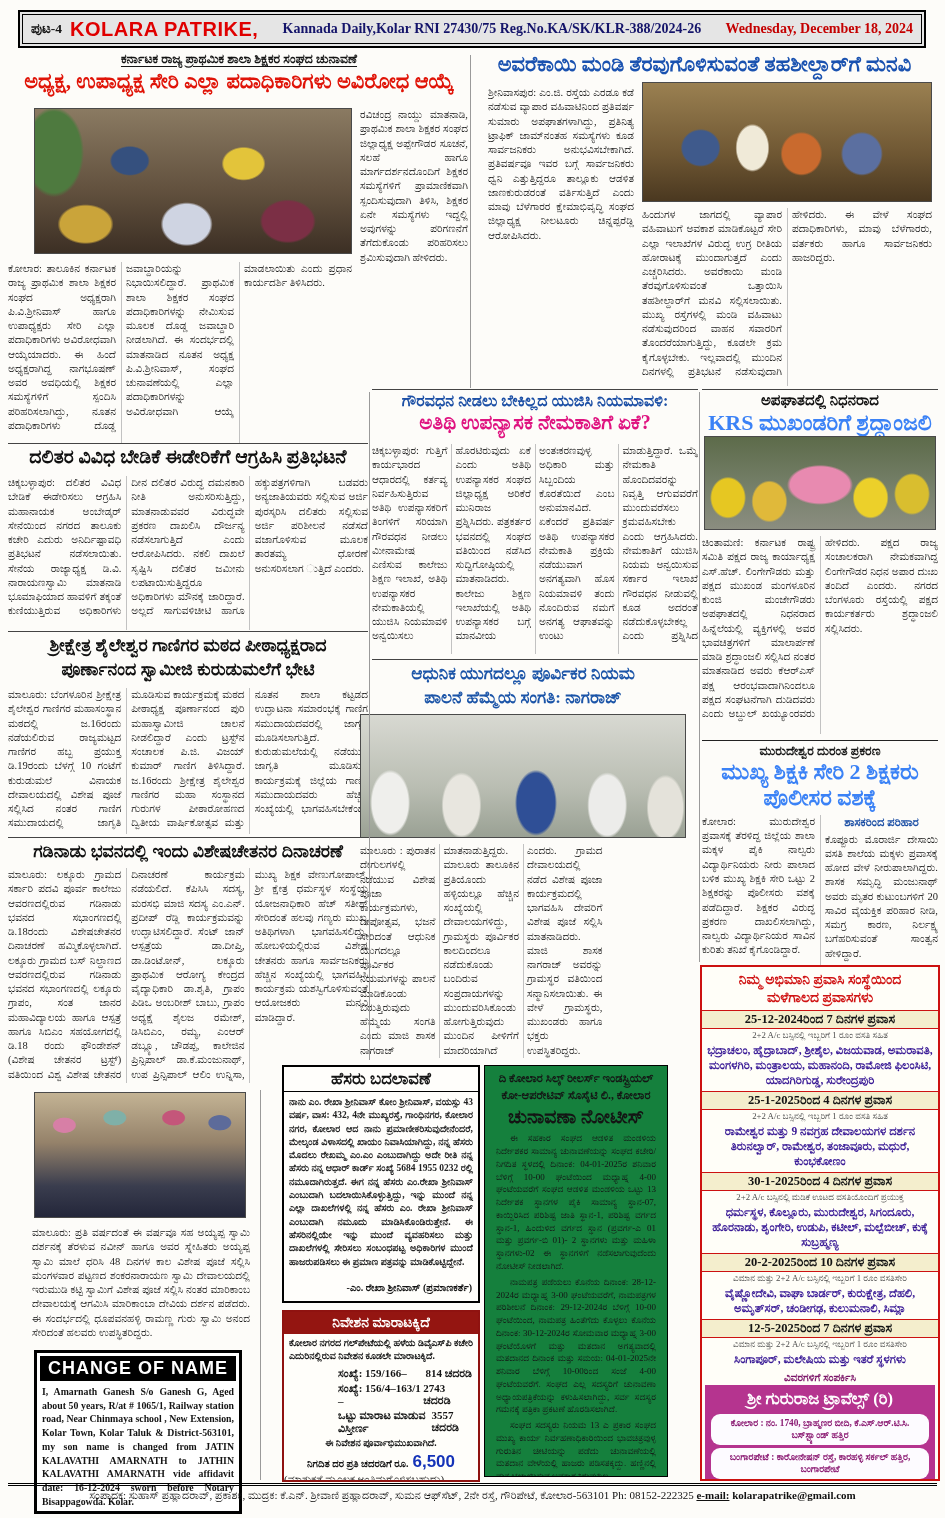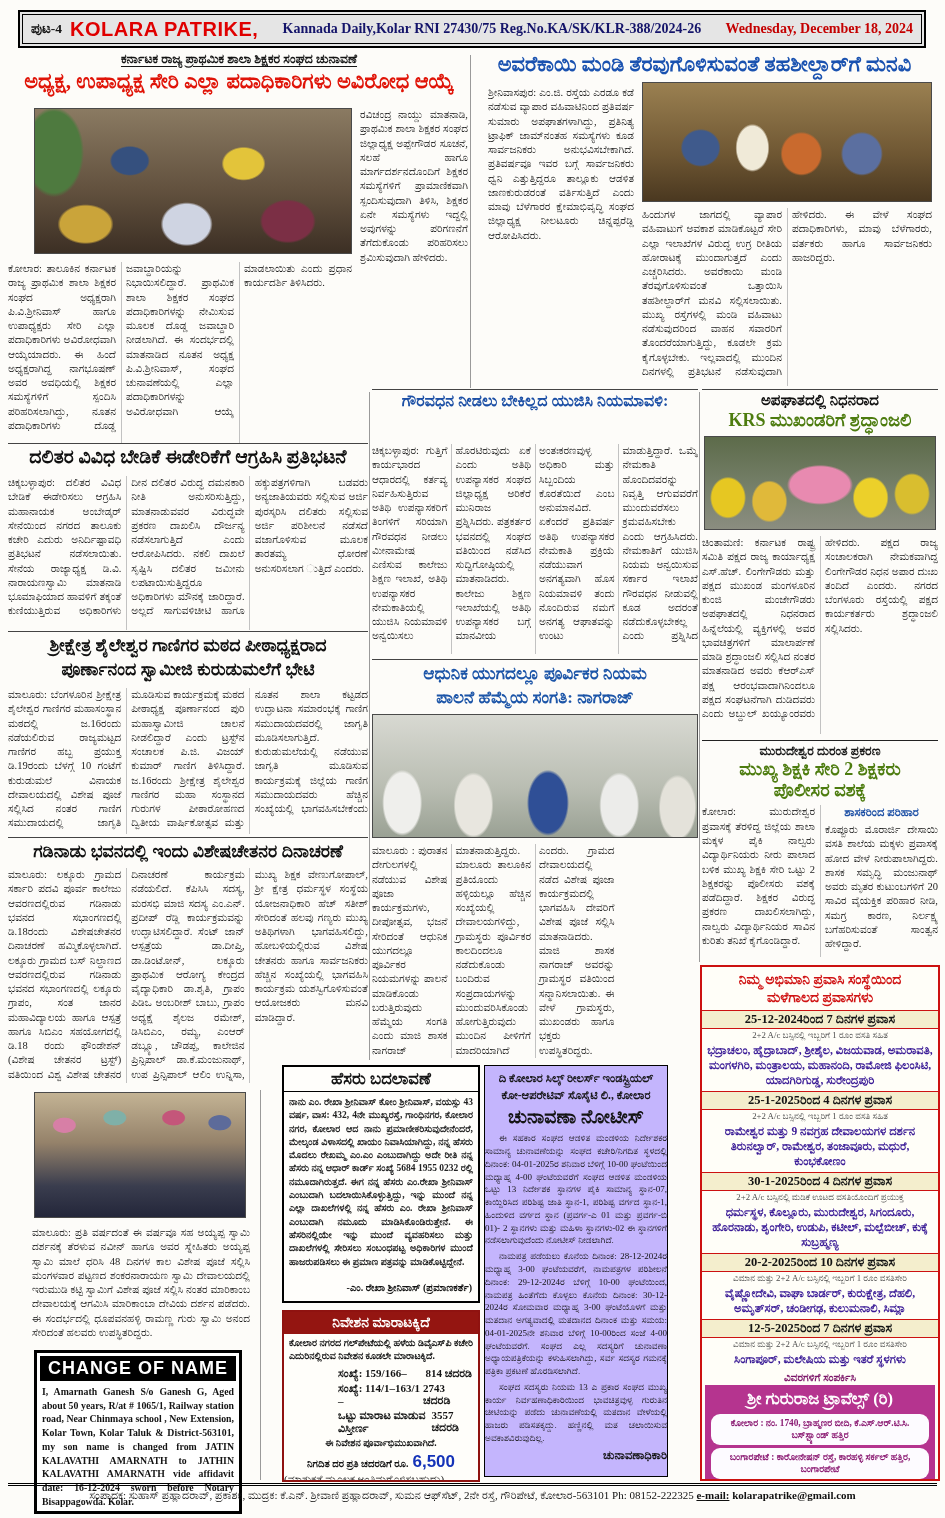--- a/index.html
+++ b/index.html
@@ -27,21 +27,21 @@
   .kicker { font-weight:bold; font-size:12.5px; text-align:center; text-decoration:underline; text-underline-offset:3px; }
   .hl { font-weight:bold; text-align:center; line-height:1.18; }
   .hl-red    { color:#e01408; font-size:21px; }
   .hl-blue-l { color:#1a52b0; font-size:21px; }
   .hl-black  { color:#101010; font-size:19px; }
   .hl-black-m{ color:#101010; font-size:17.5px; line-height:1.35; }
   .hl-ugc1   { color:#1c4fa5; font-size:16px; }
   .hl-ugc2   { color:#df1380; font-size:20px; }
   .hl-adh    { color:#1c55a8; font-size:17px; line-height:1.4; }
   .hl-krs1   { color:#101010; font-size:15px; }
-  .hl-krs2   { color:#4d7c0f; font-size:18px; }
+  .hl-krs2   { color:#3b82f6; font-size:22px; }
 
   .vline { position:absolute; width:1px; background:#9a9a9a; }
   .hline { position:absolute; height:1px; background:#444; }
 
   
   .ph-teachers { background:
     radial-gradient(56px 40px at 16% 80%, #caa43a 0 45%, transparent 50%),
     radial-gradient(52px 44px at 48% 80%, #cfd4e2 0 45%, transparent 50%),
     radial-gradient(56px 44px at 80% 78%, #7b2f45 0 45%, transparent 50%),
     radial-gradient(44px 34px at 66% 38%, #e3c43a 0 45%, transparent 50%),
@@ -87,21 +87,21 @@
   .niv-row { display:flex; justify-content:space-between; font-weight:bold; font-size:11px; padding:1px 6px;margin-left:48px; }
   .niv-note { text-align:center; font-weight:bold; font-size:9.5px; padding:2px 0; }
   .niv-rate { text-align:center; padding:1px 0; }
   .niv-rate .pre { font-weight:bold; font-size:10px; }
   .niv-rate .val { font-weight:bold; font-size:17px; color:#1533b8; font-family:"Liberation Sans",sans-serif; }
   .niv-note2 { text-align:left; font-size:11px; padding:0 0 1px; }
   .niv-phone { text-align:center; padding:1px 0 3px; }
   .niv-phone .lb { font-weight:bold; font-size:10.5px; }
   .niv-phone .no { font-weight:bold; font-size:13.5px; color:#e01212; font-family:"Liberation Sans",sans-serif; }
 
-  .box-election { border:1.5px solid #000; background:#c4b5fd; padding:4px 0; overflow:hidden; }
+  .box-election { border:1.5px solid #000; background:#15803d; padding:4px 11px; overflow:hidden; }
   .el-org { font-weight:bold; font-size:11.5px; text-align:center; line-height:1.45; }
   .el-title { font-weight:bold; font-size:19px; text-align:center; margin:3px 0 4px; }
   .el-para { font-size:9px; line-height:1.42; text-align:justify; text-indent:14px; margin-bottom:3px; }
   .el-sign { text-align:right; margin-top:4px; }
   .el-sign .s1 { font-weight:bold; font-size:11.5px; }
 
   .box-con { border:3px solid #000; background:#fff; padding:3px; overflow:hidden; }
   .con-title { background:#000; color:#fff; font-weight:bold; font-size:18px; letter-spacing:1px; text-align:center; padding:2px 0;
                font-family:"Liberation Sans",sans-serif; }
   .con-body { font-size:9.8px; font-weight:bold; line-height:1.4; text-align:justify; padding:4px 2px 0; }
@@ -176,45 +176,46 @@
     <div class="abs jtext" style="left:24px; top:136px; width:218px; height:120px;">ಮಾಲೂರು: ಪ್ರತಿ ವರ್ಷದಂತೆ ಈ ವರ್ಷವೂ ಸಹ ಅಯ್ಯಪ್ಪ ಸ್ವಾಮಿ ದರ್ಶನಕ್ಕೆ ತೆರಳುವ ನವೀನ್ ಹಾಗೂ ಅವರ ಸ್ನೇಹಿತರು ಅಯ್ಯಪ್ಪ ಸ್ವಾಮಿ ಮಾಲೆ ಧರಿಸಿ 48 ದಿನಗಳ ಕಾಲ ವಿಶೇಷ ಪೂಜೆ ಸಲ್ಲಿಸಿ ಮಂಗಳವಾರ ಪಟ್ಟಣದ ಶಂಕರನಾರಾಯಣ ಸ್ವಾಮಿ ದೇವಾಲಯದಲ್ಲಿ ಇರುಮುಡಿ ಕಟ್ಟಿ ಸ್ವಾಮಿಗೆ ವಿಶೇಷ ಪೂಜೆ ಸಲ್ಲಿಸಿ ನಂತರ ಮಾರಿಕಾಂಬ ದೇವಾಲಯಕ್ಕೆ ಆಗಮಿಸಿ ಮಾರಿಕಾಂಬಾ ದೇವಿಯ ದರ್ಶನ ಪಡೆದರು. ಈ ಸಂದರ್ಭದಲ್ಲಿ ಧೂಪವನಹಳ್ಳಿ ರಾಮಣ್ಣ ಗುರು ಸ್ವಾಮಿ ಅನಂದ ಸೇರಿದಂತೆ ಹಲವರು ಉಪಸ್ಥಿತರಿದ್ದರು.</div>
   </div>
 
   <div class="abs box-con" style="left:34px; top:1350px; width:208px; height:164px;">
     <div class="con-title">CHANGE OF NAME</div>
     <div class="con-body">I, Amarnath Ganesh S/o Ganesh G, Aged about 50 years, R/at # 1065/1, Railway station road, Near Chinmaya school , New Extension, Kolar Town, Kolar Taluk &amp; District-563101, my son name is changed from JATIN KALAVATHI AMARNATH to JATHIN KALAVATHI AMARNATH vide affidavit date: 16-12-2024 sworn before Notary Bisappagowda. Kolar.</div>
   </div>
 
   <div class="abs" style="left:372px; top:392px; width:326px; height:266px;">
     <div class="hl hl-ugc1">ಗೌರವಧನ ನೀಡಲು ಬೇಕಿಲ್ಲದ ಯುಜಿಸಿ ನಿಯಮಾವಳಿ:</div>
+    <div class="hl hl-ugc2">ಅತಿಥಿ ಉಪನ್ಯಾಸಕ ನೇಮಕಾತಿಗೆ ಏಕೆ?</div>
     <div class="abs jtext cols4" style="left:0; top:52px; width:326px; height:210px;">ಚಿಕ್ಕಬಳ್ಳಾಪುರ: ಗುತ್ತಿಗೆ ಕಾರ್ಯಭಾರದ ಆಧಾರದಲ್ಲಿ ಕರ್ತವ್ಯ ನಿರ್ವಹಿಸುತ್ತಿರುವ ಅತಿಥಿ ಉಪನ್ಯಾಸಕರಿಗೆ ತಿಂಗಳಿಗೆ ಸರಿಯಾಗಿ ಗೌರವಧನ ನೀಡಲು ಮೀನಾಮೇಷ ಎಣಿಸುವ ಕಾಲೇಜು ಶಿಕ್ಷಣ ಇಲಾಖೆ, ಅತಿಥಿ ಉಪನ್ಯಾಸಕರ ನೇಮಕಾತಿಯಲ್ಲಿ ಯುಜಿಸಿ ನಿಯಮಾವಳಿ ಅನ್ವಯಿಸಲು ಹೊರಟಿರುವುದು ಏಕೆ ಎಂದು ಅತಿಥಿ ಉಪನ್ಯಾಸಕರ ಸಂಘದ ಜಿಲ್ಲಾಧ್ಯಕ್ಷ ಅರಿಕೆರೆ ಮುನಿರಾಜ ಪ್ರಶ್ನಿಸಿದರು. ಪತ್ರಕರ್ತರ ಭವನದಲ್ಲಿ ಸಂಘದ ವತಿಯಿಂದ ನಡೆಸಿದ ಸುದ್ದಿಗೋಷ್ಠಿಯಲ್ಲಿ ಮಾತನಾಡಿದರು. ಕಾಲೇಜು ಶಿಕ್ಷಣ ಇಲಾಖೆಯಲ್ಲಿ ಅತಿಥಿ ಉಪನ್ಯಾಸಕರ ಬಗ್ಗೆ ಮಾನವೀಯ ಅಂತಃಕರಣವುಳ್ಳ ಅಧಿಕಾರಿ ಮತ್ತು ಸಿಬ್ಬಂದಿಯ ಕೊರತೆಯಿದೆ ಎಂಬ ಅನುಮಾನವಿದೆ. ಏಕೆಂದರೆ ಪ್ರತಿವರ್ಷ ಅತಿಥಿ ಉಪನ್ಯಾಸಕರ ನೇಮಕಾತಿ ಪ್ರಕ್ರಿಯೆ ನಡೆಯುವಾಗ ಅನಗತ್ಯವಾಗಿ ಹೊಸ ನಿಯಮಾವಳಿ ತಂದು ನೊಂದಿರುವ ನಮಗೆ ಅನಗತ್ಯ ಆಘಾತವನ್ನು ಉಂಟು ಮಾಡುತ್ತಿದ್ದಾರೆ. ಒಮ್ಮೆ ನೇಮಕಾತಿ ಹೊಂದಿದವರನ್ನು ನಿವೃತ್ತಿ ಆಗುವವರೆಗೆ ಮುಂದುವರೆಸಲು ಕ್ರಮವಹಿಸಬೇಕು ಎಂದು ಆಗ್ರಹಿಸಿದರು. ನೇಮಕಾತಿಗೆ ಯುಜಿಸಿ ನಿಯಮ ಅನ್ವಯಿಸುವ ಸರ್ಕಾರ ಇಲಾಖೆ ಗೌರವಧನ ನೀಡುವಲ್ಲಿ ಕೂಡ ಅದರಂತೆ ನಡೆದುಕೊಳ್ಳಬೇಕಲ್ಲ ಎಂದು ಪ್ರಶ್ನಿಸಿದ ಅವರು, ಯುಜಿಸಿ ಪ್ರಾಧ್ಯಾಪಕರಿಗೆ ತಿಂಗಳ ಮೊದಲಲ್ಲೇ ವೇತನ ಬಿಡುಗಡೆ ಮಾಡಲು ಮಾತ್ರ ಅನುದಾನ ನೀಡುತ್ತಿದೆ, ಅತಿಥಿ ಉಪನ್ಯಾಸಕರಿಗೆ ಇರುವುದಿಲ್ಲವೇ? ಎಂದರು.</div>
   </div>
 
-  <div class="abs" style="left:372px; top:662px; width:326px; height:398px;">
+  <div class="abs" style="left:360px; top:662px; width:326px; height:398px;">
     <div class="hl hl-adh">ಆಧುನಿಕ ಯುಗದಲ್ಲೂ ಪೂರ್ವಿಕರ ನಿಯಮ</div>
     <div class="hl hl-adh">ಪಾಲನೆ ಹೆಮ್ಮೆಯ ಸಂಗತಿ: ನಾಗರಾಜ್</div>
     <div class="abs photo ph-adhunika" style="left:0; top:52px; width:326px; height:124px;"></div>
     <div class="abs jtext cols4" style="left:0; top:182px; width:326px; height:214px;">ಮಾಲೂರು : ಪುರಾತನ ದೇಗುಲಗಳಲ್ಲಿ ನಡೆಯುವ ವಿಶೇಷ ಪೂಜಾ ಕಾರ್ಯಕ್ರಮಗಳು, ದೀಪೋತ್ಸವ, ಭಜನೆ ಸೇರಿದಂತೆ ಆಧುನಿಕ ಯುಗದಲ್ಲೂ ಪೂರ್ವಿಕರ ನಿಯಮಗಳನ್ನು ಪಾಲನೆ ಮಾಡಿಕೊಂಡು ಬರುತ್ತಿರುವುದು ಹೆಮ್ಮೆಯ ಸಂಗತಿ ಎಂದು ಮಾಜಿ ಶಾಸಕ ನಾಗರಾಜ್ ಮಾತನಾಡುತ್ತಿದ್ದರು. ಮಾಲೂರು ತಾಲೂಕಿನ ಪ್ರತಿಯೊಂದು ಹಳ್ಳಿಯಲ್ಲೂ ಹೆಚ್ಚಿನ ಸಂಖ್ಯೆಯಲ್ಲಿ ದೇವಾಲಯಗಳಿದ್ದು, ಗ್ರಾಮಸ್ಥರು ಪೂರ್ವಿಕರ ಕಾಲದಿಂದಲೂ ನಡೆದುಕೊಂಡು ಬಂದಿರುವ ಸಂಪ್ರದಾಯಗಳನ್ನು ಮುಂದುವರಿಸಿಕೊಂಡು ಹೋಗುತ್ತಿರುವುದು ಮುಂದಿನ ಪೀಳಿಗೆಗೆ ಮಾದರಿಯಾಗಿದೆ ಎಂದರು. ಗ್ರಾಮದ ದೇವಾಲಯದಲ್ಲಿ ನಡೆದ ವಿಶೇಷ ಪೂಜಾ ಕಾರ್ಯಕ್ರಮದಲ್ಲಿ ಭಾಗವಹಿಸಿ ದೇವರಿಗೆ ವಿಶೇಷ ಪೂಜೆ ಸಲ್ಲಿಸಿ ಮಾತನಾಡಿದರು. ಮಾಜಿ ಶಾಸಕ ನಾಗರಾಜ್ ಅವರನ್ನು ಗ್ರಾಮಸ್ಥರ ವತಿಯಿಂದ ಸನ್ಮಾನಿಸಲಾಯಿತು. ಈ ವೇಳೆ ಗ್ರಾಮಸ್ಥರು, ಮುಖಂಡರು ಹಾಗೂ ಭಕ್ತರು ಉಪಸ್ಥಿತರಿದ್ದರು.</div>
   </div>
 
   <div class="abs box-hesaru" style="left:282px; top:1065px; width:198px; height:238px;">
     <div class="hesaru-title">ಹೆಸರು ಬದಲಾವಣೆ</div>
     <div class="hesaru-body" style="height:188px;">ನಾನು ಎಂ. ರೇಖಾ ಶ್ರೀನಿವಾಸ್ ಕೋಂ ಶ್ರೀನಿವಾಸ್, ವಯಸ್ಸು 43 ವರ್ಷ, ವಾಸ: 432, 4ನೇ ಮುಖ್ಯರಸ್ತೆ, ಗಾಂಧಿನಗರ, ಕೋಲಾರ ನಗರ, ಕೋಲಾರ ಆದ ನಾನು ಪ್ರಮಾಣೀಕರಿಸುವುದೇನೆಂದರೆ, ಮೇಲ್ಕಂಡ ವಿಳಾಸದಲ್ಲಿ ಖಾಯಂ ನಿವಾಸಿಯಾಗಿದ್ದು, ನನ್ನ ಹೆಸರು ಮೊದಲು ರೇಖಮ್ಮ ಎಂ.ಎಂ ಎಂಬುದಾಗಿದ್ದು ಅದೇ ರೀತಿ ನನ್ನ ಹೆಸರು ನನ್ನ ಆಧಾರ್ ಕಾರ್ಡ್ ಸಂಖ್ಯೆ 5684 1955 0232 ರಲ್ಲಿ ನಮೂದಾಗಿರುತ್ತದೆ. ಈಗ ನನ್ನ ಹೆಸರು ಎಂ.ರೇಖಾ ಶ್ರೀನಿವಾಸ್ ಎಂಬುದಾಗಿ ಬದಲಾಯಿಸಿಕೊಳ್ಳುತ್ತಿದ್ದು, ಇನ್ನು ಮುಂದೆ ನನ್ನ ಎಲ್ಲಾ ದಾಖಲೆಗಳಲ್ಲಿ ನನ್ನ ಹೆಸರು ಎಂ. ರೇಖಾ ಶ್ರೀನಿವಾಸ್ ಎಂಬುದಾಗಿ ನಮೂದು ಮಾಡಿಸಿಕೊಂಡಿರುತ್ತೇನೆ. ಈ ಹೆಸರಿನಲ್ಲಿಯೇ ಇನ್ನು ಮುಂದೆ ವ್ಯವಹರಿಸಲು ಮತ್ತು ದಾಖಲೆಗಳಲ್ಲಿ ಸೇರಿಸಲು ಸಂಬಂಧಪಟ್ಟ ಅಧಿಕಾರಿಗಳ ಮುಂದೆ ಹಾಜರುಪಡಿಸಲು ಈ ಪ್ರಮಾಣ ಪತ್ರವನ್ನು ಮಾಡಿಕೊಟ್ಟಿದ್ದೇನೆ.</div>
     <div class="hesaru-sign">-ಎಂ. ರೇಖಾ ಶ್ರೀನಿವಾಸ್ (ಪ್ರಮಾಣಕರ್ತೆ)</div>
   </div>
 
   <div class="abs box-niv" style="left:282px; top:1310px; width:198px; height:172px;">
     <div class="niv-title">ನಿವೇಶನ ಮಾರಾಟಕ್ಕಿದೆ</div>
     <div class="niv-intro">ಕೋಲಾರ ನಗರದ ಗಲ್‌ಪೇಟೆಯಲ್ಲಿ ಹಳೆಯ ಡಿವೈಎಸ್‌ಪಿ ಕಚೇರಿ ಎದುರಿನಲ್ಲಿರುವ ನಿವೇಶನ ಕೂಡಲೇ ಮಾರಾಟಕ್ಕಿದೆ.</div>
     <div class="niv-row">
       <span>ಸಂಖ್ಯೆ: 159/166–</span>
       <span>814 ಚದರಡಿ</span>
     </div>
     <div class="niv-row">
-      <span>ಸಂಖ್ಯೆ: 114/1–163/1 –</span>
+      <span>ಸಂಖ್ಯೆ: 156/4–163/1 –</span>
       <span>2743 ಚದರಡಿ</span>
     </div>
     <div class="niv-row">
       <span>ಒಟ್ಟು ಮಾರಾಟ ಮಾಡುವ ವಿಸ್ತೀರ್ಣ</span>
       <span>3557 ಚದರಡಿ</span>
     </div>
     <div class="niv-note">ಈ ನಿವೇಶನ ಪೂರ್ವಾಭಿಮುಖವಾಗಿದೆ.</div>
     <div class="niv-rate">
       <span class="pre">ನಿಗದಿತ ದರ ಪ್ರತಿ ಚದರಡಿಗೆ ರೂ.</span>
       <span class="val">6,500</span>

